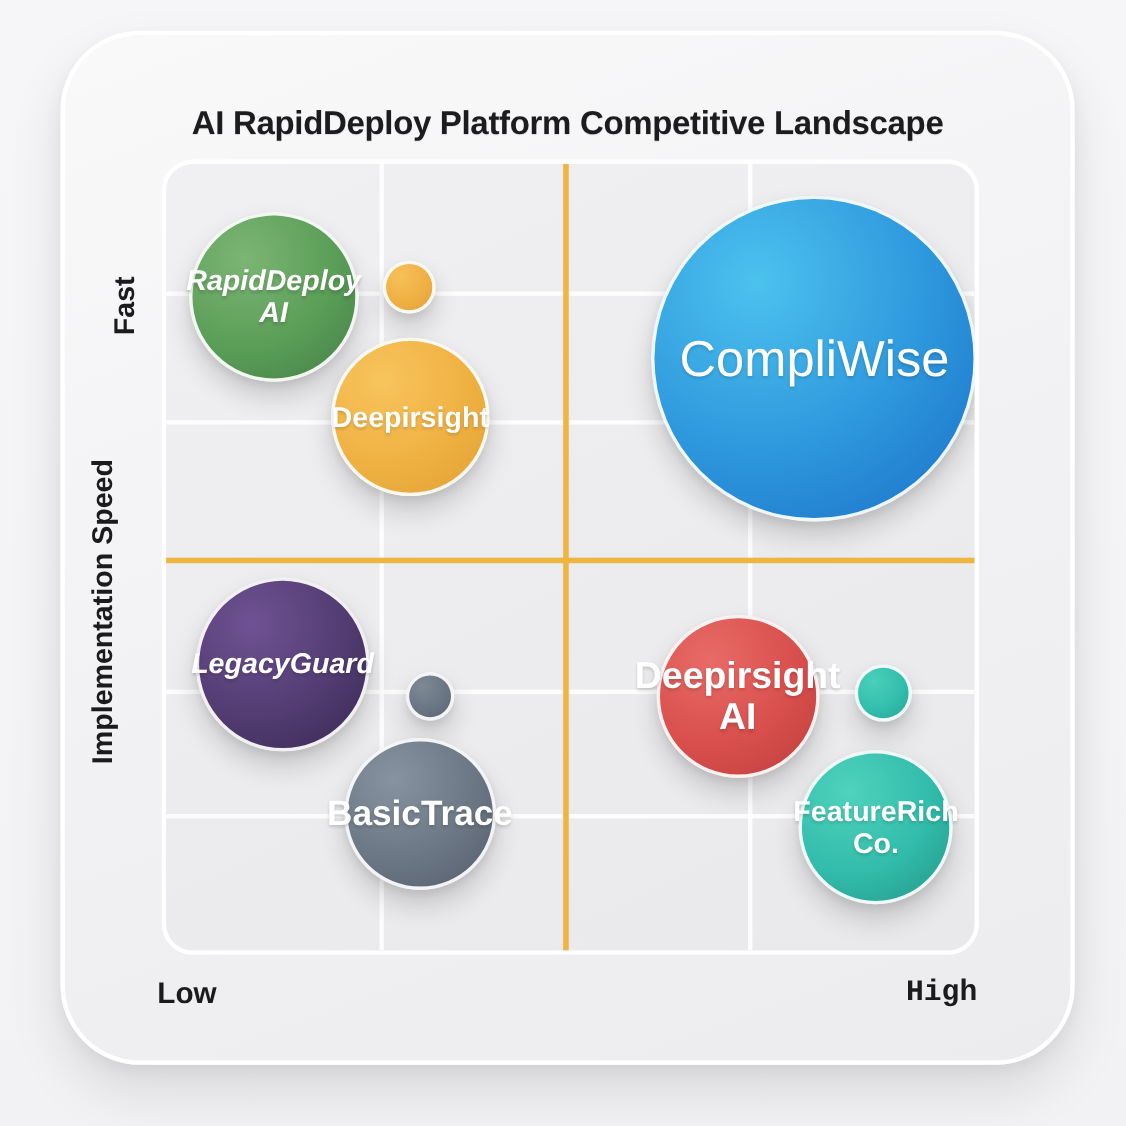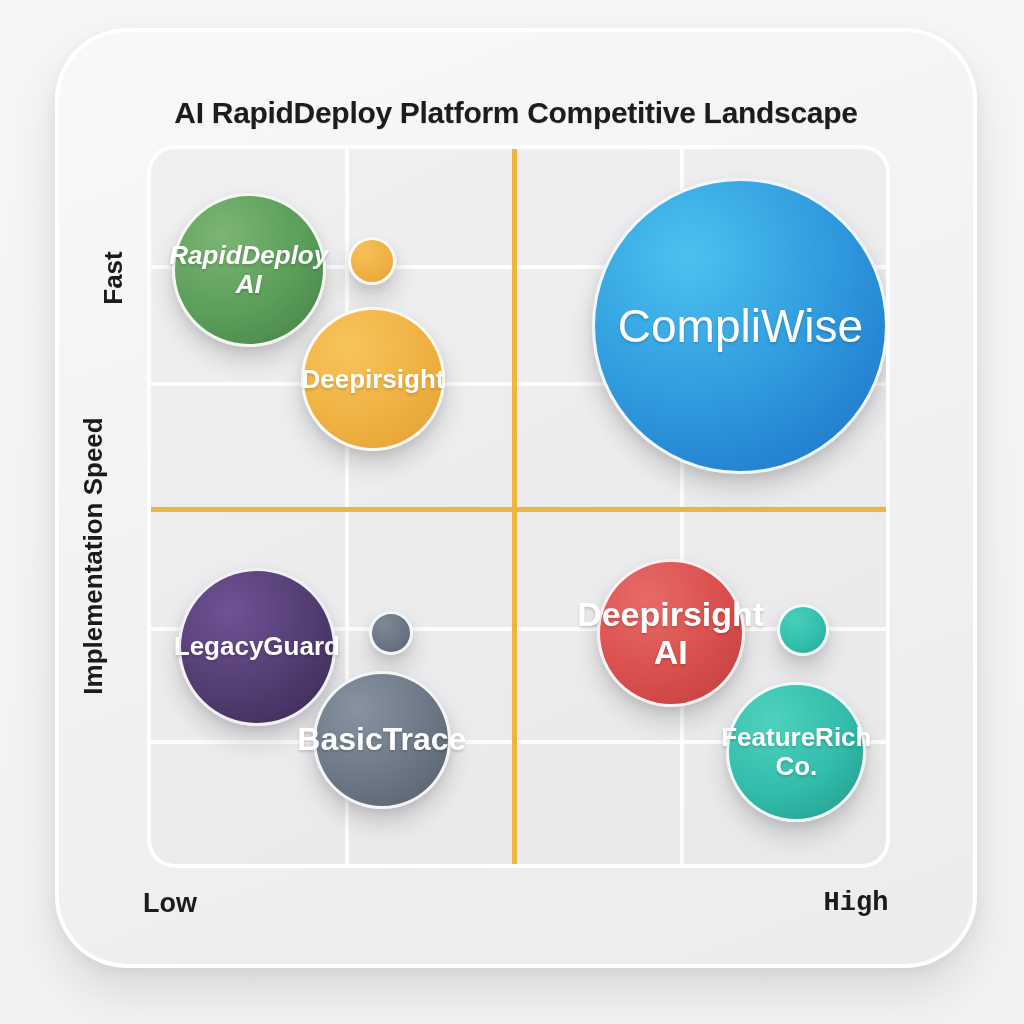--- a/index.html
+++ b/index.html
@@ -72,21 +72,21 @@
           <span>RapidDeploy</span>
           <span>AI</span>
         </div>
         <div class="bubble" style="left: 197.235px; top: 88.255px; height: 48px; width: 48px; background: radial-gradient(circle at 32% 26%, rgb(246, 193, 88) 0%, rgb(239, 176, 68) 55%, rgb(226, 161, 54) 100%); font-size: 26px;"></div>
         <div class="bubble" style="left: 149.97px; top: 158.23px; height: 144px; width: 144px; background: radial-gradient(circle at 32% 26%, rgb(247, 196, 92) 0%, rgb(240, 177, 67) 55%, rgb(224, 159, 51) 100%); font-size: 26px;">
           <span>Deepirsight</span>
         </div>
         <div class="bubble" style="left: 441.47px; top: 29.32px; height: 296px; width: 296px; background: radial-gradient(circle at 32% 26%, rgb(76, 194, 238) 0%, rgb(45, 150, 220) 55%, rgb(26, 111, 199) 100%); font-size: 46px; font-weight: 400; align-items: center;">
           <span>CompliWise</span>
         </div>
-        <div class="bubble" style="left: 26.84px; top: 419px; height: 158px; width: 158px; background: radial-gradient(circle at 32% 26%, rgb(111, 82, 148) 0%, rgb(82, 60, 113) 55%, rgb(57, 40, 83) 100%); font-size: 26px;">
+        <div class="bubble" style="left: 26.84px; top: 376px; height: 158px; width: 158px; background: radial-gradient(circle at 32% 26%, rgb(111, 82, 148) 0%, rgb(82, 60, 113) 55%, rgb(57, 40, 83) 100%); font-size: 26px; font-style: italic;">
           <span>LegacyGuard</span>
         </div>
         <div class="bubble" style="left: 218.345px; top: 462.055px; height: 44px; width: 44px; background: radial-gradient(circle at 32% 26%, rgb(125, 137, 149) 0%, rgb(107, 118, 132) 55%, rgb(89, 98, 111) 100%); font-size: 26px;"></div>
         <div class="bubble" style="left: 161.79px; top: 522.305px; height: 138px; width: 138px; background: radial-gradient(circle at 32% 26%, rgb(135, 147, 160) 0%, rgb(108, 119, 133) 55%, rgb(84, 93, 106) 100%); font-size: 32px;">
           <span>BasicTrace</span>
         </div>
         <div class="bubble" style="left: 445.645px; top: 410.055px; height: 148px; width: 148px; background: radial-gradient(circle at 32% 26%, rgb(231, 107, 103) 0%, rgb(217, 79, 77) 55%, rgb(188, 62, 60) 100%); font-size: 34px;">
           <span>Deepirsight</span>
           <span>AI</span>
         </div>

